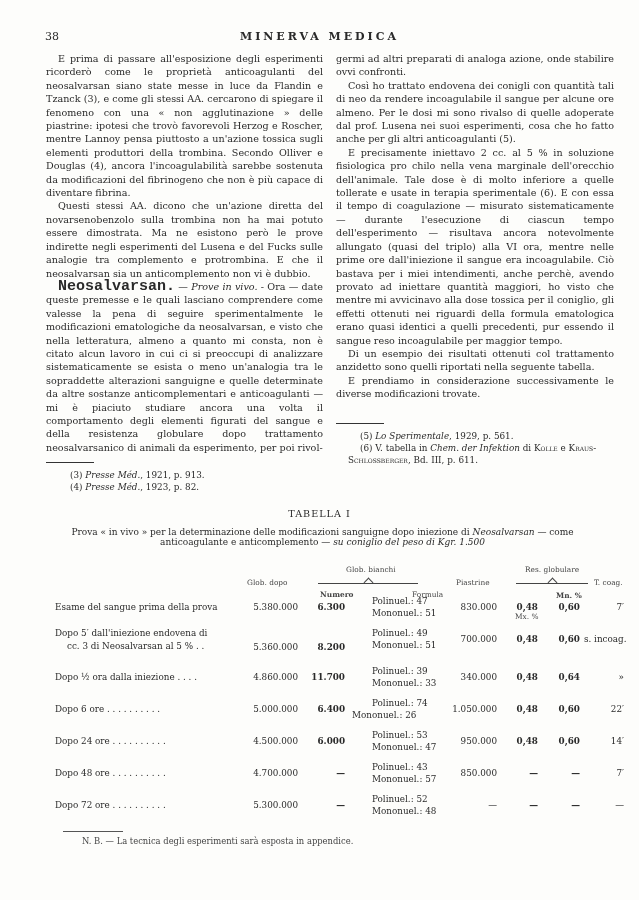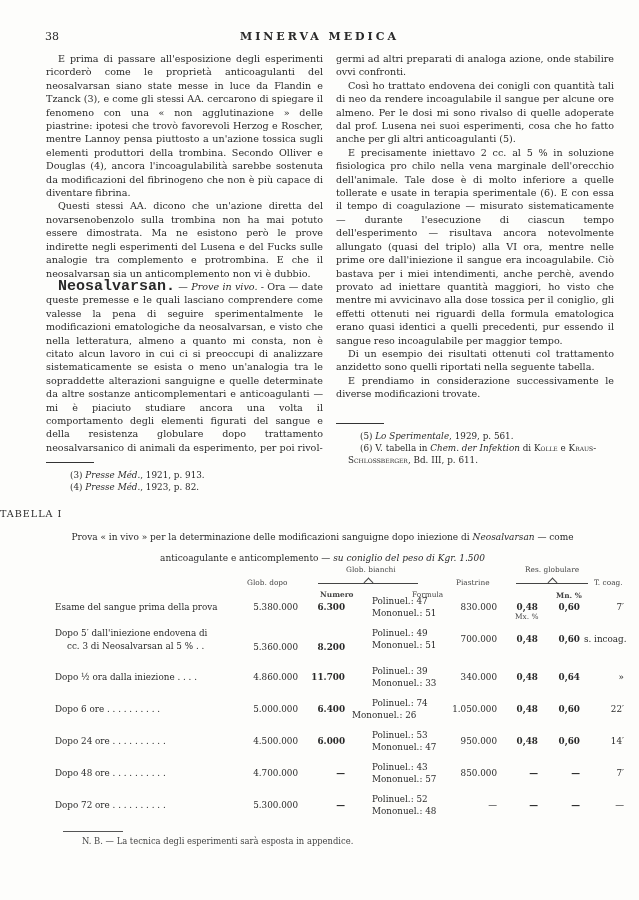--- a/index.html
+++ b/index.html
@@ -13,22 +13,22 @@
   .col { position: absolute; top: 52px; width: 277px; font-size: 9.6px; line-height: 13.4px; text-align: justify; }
   .col.left { left: 46px; }
   .col.right { left: 336px; width: 278px; }
   .col p { margin: 0; text-indent: 12px; }
   .col p.noindent { text-indent: 0; }
   .footnote-rule { width: 48px; border-top: 1px solid #333; margin: 8px 0 6px 0; }
   .col.right .footnote-rule { margin-top: 22px; }
   .fn { font-size: 8.8px; line-height: 12px; margin: 0; padding-left: 12px; }
   .fn.cont { padding-left: 0; }
   .sc { font-variant: small-caps; }
-  .table-title { position: absolute; left: 0; width: 639px; top: 508px; text-align: left; font-size: 9.6px; letter-spacing: 1px; }
-  .table-caption { position: absolute; left: 40px; width: 565px; top: 527px; text-align: center; font-size: 9px; line-height: 21px; }
+  .table-title { position: absolute; left: 0; width: 639px; top: 508px; text-align: center; font-size: 9.6px; letter-spacing: 1px; }
+  .table-caption { position: absolute; left: 40px; width: 565px; top: 527px; text-align: center; font-size: 9px; line-height: 10px; }
   .th { position: absolute; font-size: 7.4px; color: #444; }
   .brace { position: absolute; height: 6px; border-top: 1px solid #444; }
   .brace::after { content: ""; position: absolute; left: 50%; top: -5px; width: 6px; height: 6px; border-left: 1px solid #444; border-top: 1px solid #444; transform: translateX(-3px) rotate(45deg); }
   .row { position: absolute; left: 0; width: 639px; height: 30px; font-size: 8.8px; }
   .row .cell { position: absolute; white-space: nowrap; }
   .tfoot-rule { position: absolute; left: 63px; top: 831px; width: 60px; border-top: 1px solid #555; }
   .nb { position: absolute; left: 82px; top: 836px; font-size: 8.4px; color: #444; }
 </style>
 </head>
 <body>

